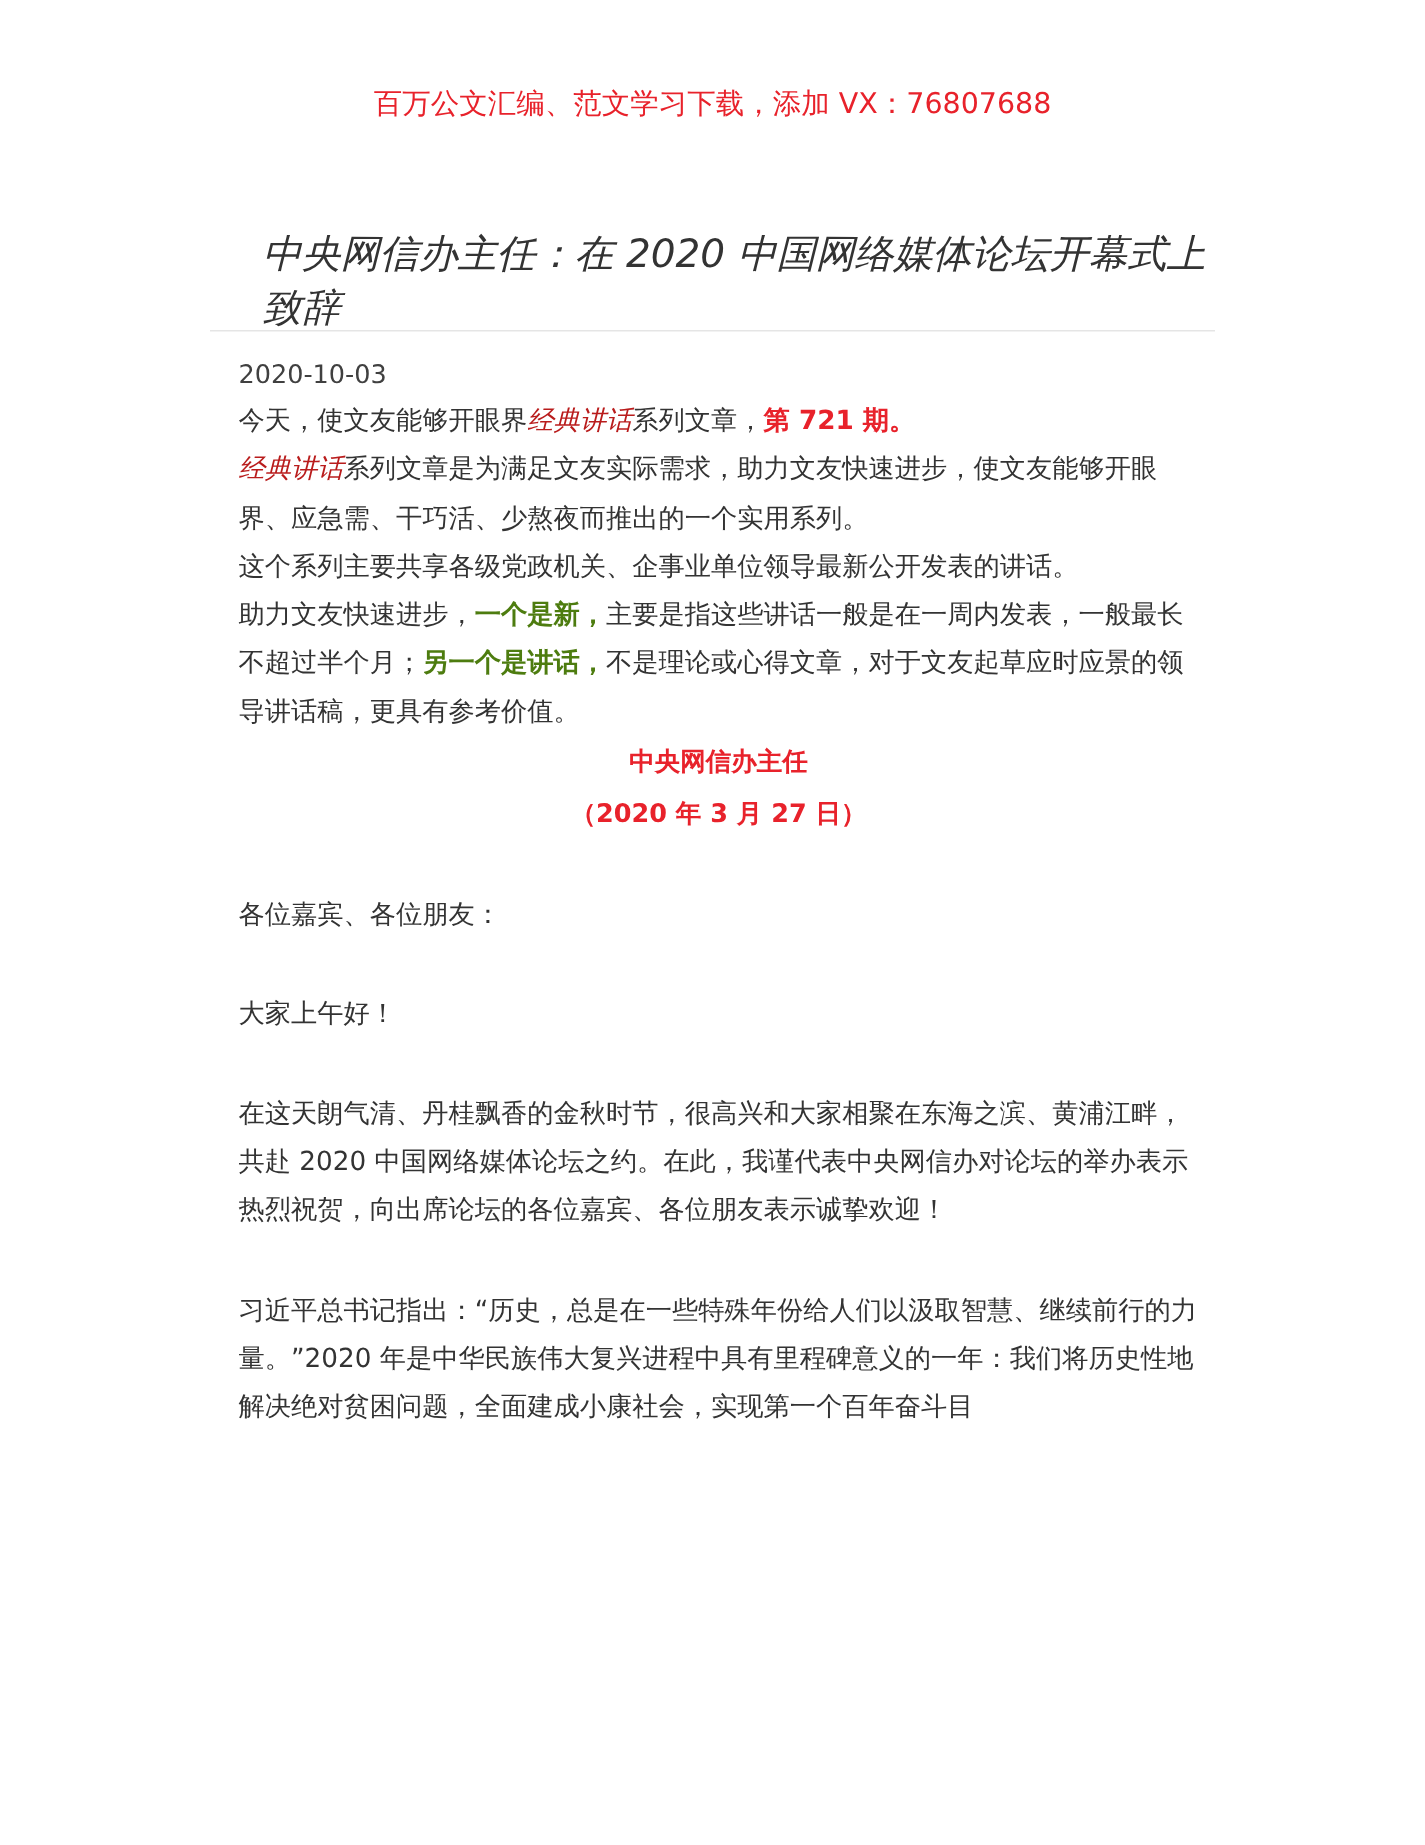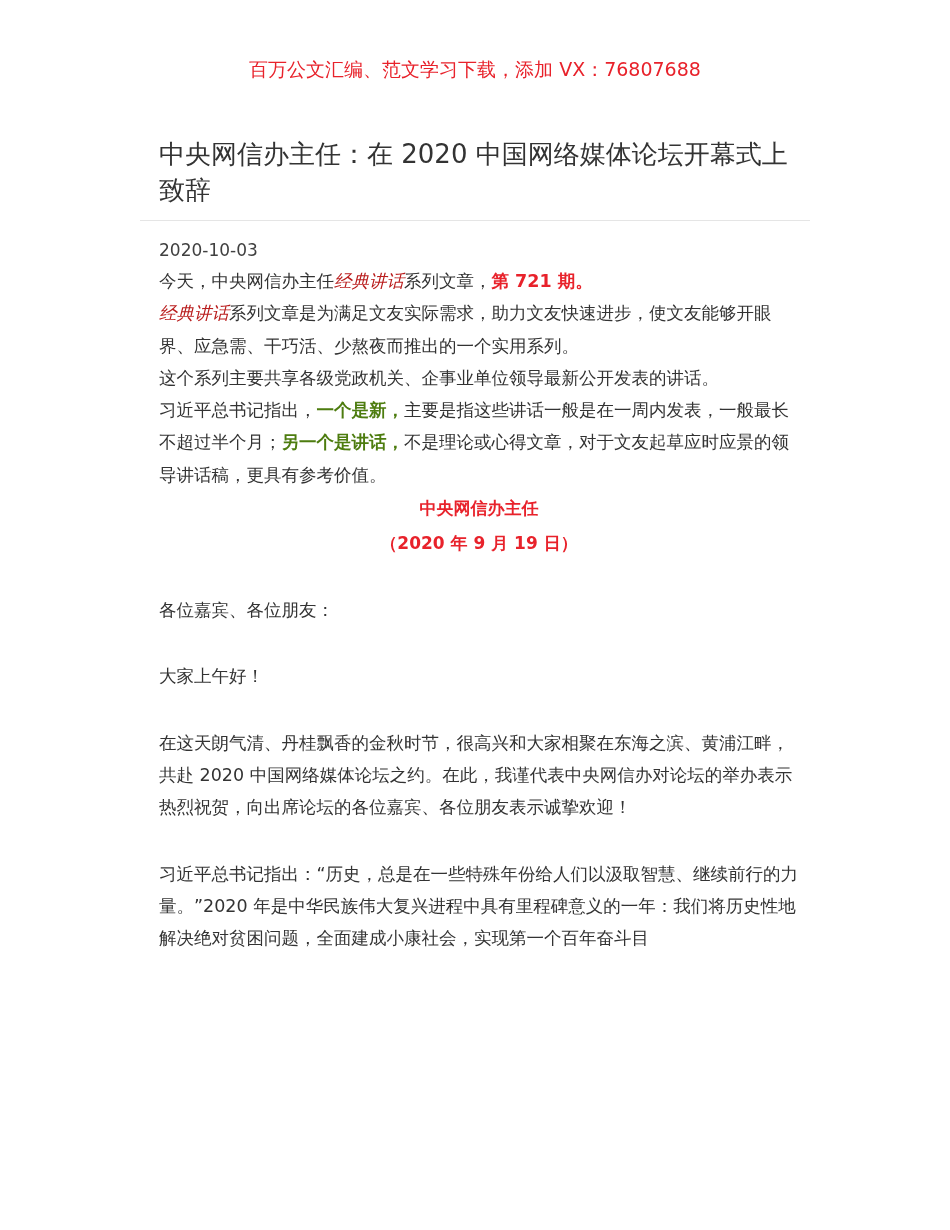--- a/index.html
+++ b/index.html
@@ -1,21 +1,21 @@
 <!DOCTYPE html>
 <html><head>
   <meta charset="utf-8">
   <style>
     html, body { margin: 0; padding: 0; background: #ffffff; }
     body { width: 950px; height: 1230px; position: relative; overflow: hidden;
            font-family: "DejaVu Sans", "Liberation Sans", sans-serif; color: #333333; }
     .banner { position: absolute; top: 56px; left: 0; width: 950px; text-align: center;
               color: #e8222b; font-size: 19px; line-height: 26px; }
     .title { position: absolute; top: 136px; left: 159px; width: 640px;
-             font-size: 26px; line-height: 36px; color: #333333; font-weight: normal; margin: 0; }
+             font-size: 26px; line-height: 36px; color: #333333; font-weight: normal; margin: 16px; font-style: italic; }
     .divider { position: absolute; top: 220px; left: 140px; width: 670px; height: 1px; background: #e5e5e5; }
     .date { position: absolute; top: 238px; left: 159px; font-size: 17px; color: #404040; line-height: 24px; }
     .body { position: absolute; top: 265px; left: 159px; width: 640px; font-size: 17.5px; line-height: 32.3px; }
     .body p { margin: 0; }
     .grey { color: #b91c1c; font-style: italic; }
     .red-bold { color: #e8222b; font-weight: bold; }
     .b { font-weight: bold; color: #4d7c0f; }
     .center-red { text-align: center; color: #e8222b; font-weight: bold; font-size: 17px; line-height: 34.5px; }
     .gap { height: 34px; }
   </style>
@@ -23,32 +23,32 @@
 <body>
 
 <div class="banner">百万公文汇编、范文学习下载，添加 VX：76807688</div>
 
 <h1 class="title">中央网信办主任：在 2020 中国网络媒体论坛开幕式上致辞</h1>
 <div class="divider"></div>
 <div class="date">2020-10-03</div>
 
 <div class="body">
   <p>
-    <span>今天，中央网信办主任</span><span class="grey">经典讲话</span><span>系列文章，</span><span class="red-bold">第 721 期。</span>
+    <span>今天，使文友能够开眼界</span><span class="grey">经典讲话</span><span>系列文章，</span><span class="red-bold">第 721 期。</span>
   </p>
   <p>
     <span class="grey">经典讲话</span><span>系列文章是为满足文友实际需求，助力文友快速进步，使文友能够开眼界、应急需、干巧活、少熬夜而推出的一个实用系列。</span>
   </p>
   <p>这个系列主要共享各级党政机关、企事业单位领导最新公开发表的讲话。</p>
   <p>
-    <span>习近平总书记指出，</span><span class="b">一个是新，</span><span>主要是指这些讲话一般是在一周内发表，一般最长不超过半个月；</span><span class="b">另一个是讲话，</span><span>不是理论或心得文章，对于文友起草应时应景的领导讲话稿，更具有参考价值。</span>
+    <span>助力文友快速进步，</span><span class="b">一个是新，</span><span>主要是指这些讲话一般是在一周内发表，一般最长不超过半个月；</span><span class="b">另一个是讲话，</span><span>不是理论或心得文章，对于文友起草应时应景的领导讲话稿，更具有参考价值。</span>
   </p>
 
   <p class="center-red">中央网信办主任</p>
-  <p class="center-red">（2020 年 9 月 19 日）</p>
+  <p class="center-red">（2020 年 3 月 27 日）</p>
   <div class="gap"></div>
   <p>各位嘉宾、各位朋友：</p>
   <div class="gap"></div>
   <p>大家上午好！</p>
   <div class="gap"></div>
   <p>在这天朗气清、丹桂飘香的金秋时节，很高兴和大家相聚在东海之滨、黄浦江畔，共赴 2020 中国网络媒体论坛之约。在此，我谨代表中央网信办对论坛的举办表示热烈祝贺，向出席论坛的各位嘉宾、各位朋友表示诚挚欢迎！</p>
   <div class="gap"></div>
   <p>习近平总书记指出：“历史，总是在一些特殊年份给人们以汲取智慧、继续前行的力量。”2020 年是中华民族伟大复兴进程中具有里程碑意义的一年：我们将历史性地解决绝对贫困问题，全面建成小康社会，实现第一个百年奋斗目</p>
 </div>
 

